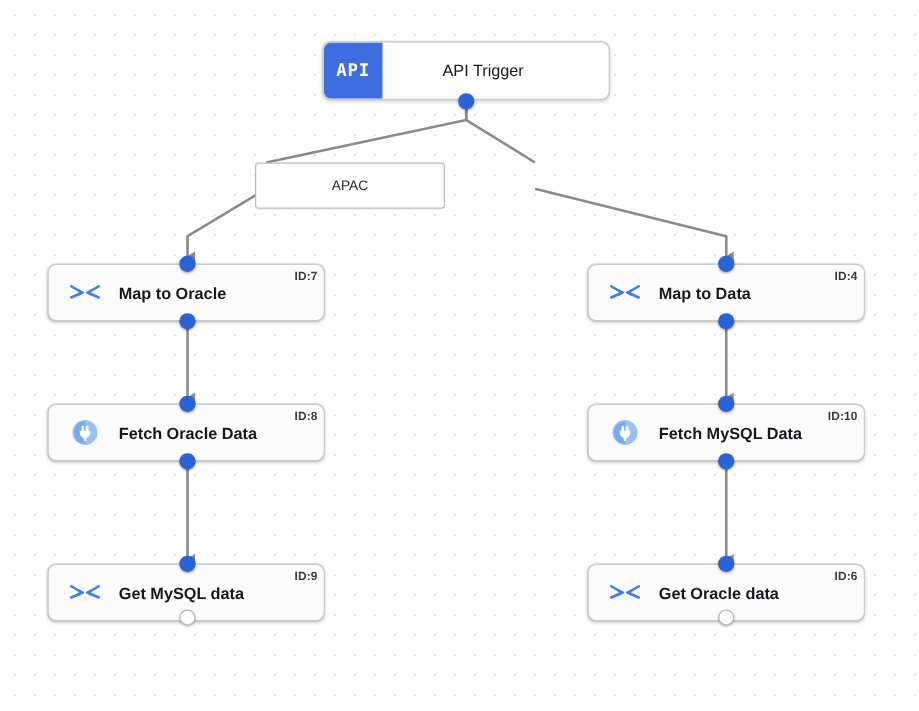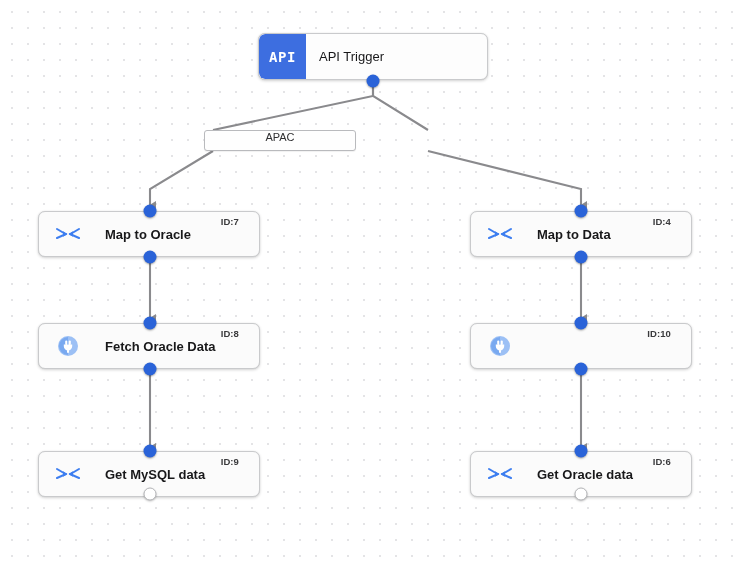--- a/index.html
+++ b/index.html
@@ -36,21 +36,21 @@
     background: #fbfbfb;
     border: 1px solid #c9cacc;
     border-radius: 7px;
     box-shadow: 0 1px 3px rgba(0,0,0,0.18), 0 0 1px rgba(0,0,0,0.10);
     display: flex;
     align-items: center;
   }
   .node .id-tag {
     position: absolute;
     top: 4px;
-    right: 20px;
+    right: 5px;
     font-size: 9.5px;
     font-weight: bold;
     color: #3a3a3c;
     letter-spacing: 0.1px;
   }
   .node .node-title {
     font-size: 13px;
     font-weight: bold;
     color: #18181a;
     white-space: nowrap;
@@ -58,20 +58,21 @@
 
   
   #node-trigger {
     left: 258px;
     top: 33px;
     width: 230px;
     height: 47px;
     padding: 0;
     overflow: hidden;
     background: #fdfdfd;
+    gap: 35px;
   }
   .trigger-badge {
     width: 47px;
     height: 100%;
     background: #3d6ee0;
     display: flex;
     align-items: center;
     justify-content: center;
     flex: 0 0 auto;
     border-top-left-radius: 6px;
@@ -99,33 +100,33 @@
     padding-left: 12px;
   }
   .step .icon-slot {
     width: 34px;
     flex: 0 0 auto;
     display: flex;
     align-items: center;
     justify-content: center;
   }
   .step .node-title {
-    margin-left: 20px;
+    margin-left: 10px;
   }
 
   
   .branch-label {
     position: absolute;
     box-sizing: border-box;
-    height: 21px;
+    height: 37px;
     background: #fefefe;
     border: 1px solid #b9babd;
     border-radius: 3px;
     display: flex;
-    align-items: flex-start;
+    align-items: center;
     justify-content: center;
     font-size: 11px;
     color: #2f2f31;
     box-shadow: 0 1px 1px rgba(0,0,0,0.06);
   }
   #label-apac { left: 204px; top: 130px; width: 152px; }
   #label-us   { left: 419px; top: 130px; width: 152px; }
 
   
   .port {
@@ -270,20 +271,21 @@
     <div class="icon-slot">
       <svg class="plug-icon" width="24" height="24" viewBox="0 0 24 24" xmlns="http://www.w3.org/2000/svg">
         <circle cx="12" cy="12" r="10" fill="#9cc0f5"></circle>
         <path d="M12,3 A9,9 0 0 0 12,21 Z" fill="#79a9f0"></path>
         <rect x="9.2" y="6.5" width="2.1" height="4.6" rx="1" fill="#ffffff"></rect>
         <rect x="12.7" y="6.5" width="2.1" height="4.6" rx="1" fill="#ffffff"></rect>
         <path d="M7.8,10.6 h8.4 v1.7 a4.2,4.2 0 0 1 -8.4,0 Z" fill="#ffffff"></path>
         <rect x="11" y="15.6" width="2" height="3.4" rx="1" fill="#ffffff"></rect>
       </svg>
     </div>
+    <span class="node-title">Fetch MySQL Data</span>
     <span class="id-tag">ID:10</span>
   </div>
   <div class="port filled" style="left:581px; top:323px;"></div>
   <div class="port filled" style="left:581px; top:369px;"></div>
 
   <div class="node step" style="left:470px; top:451px;">
     <div class="icon-slot">
       <svg class="merge-icon" width="24" height="16" viewBox="0 0 24 16" xmlns="http://www.w3.org/2000/svg">
         <g stroke="#3d7ef0" stroke-width="2" fill="none" stroke-linecap="round">
           <line x1="1" y1="3" x2="9.5" y2="8"></line>

